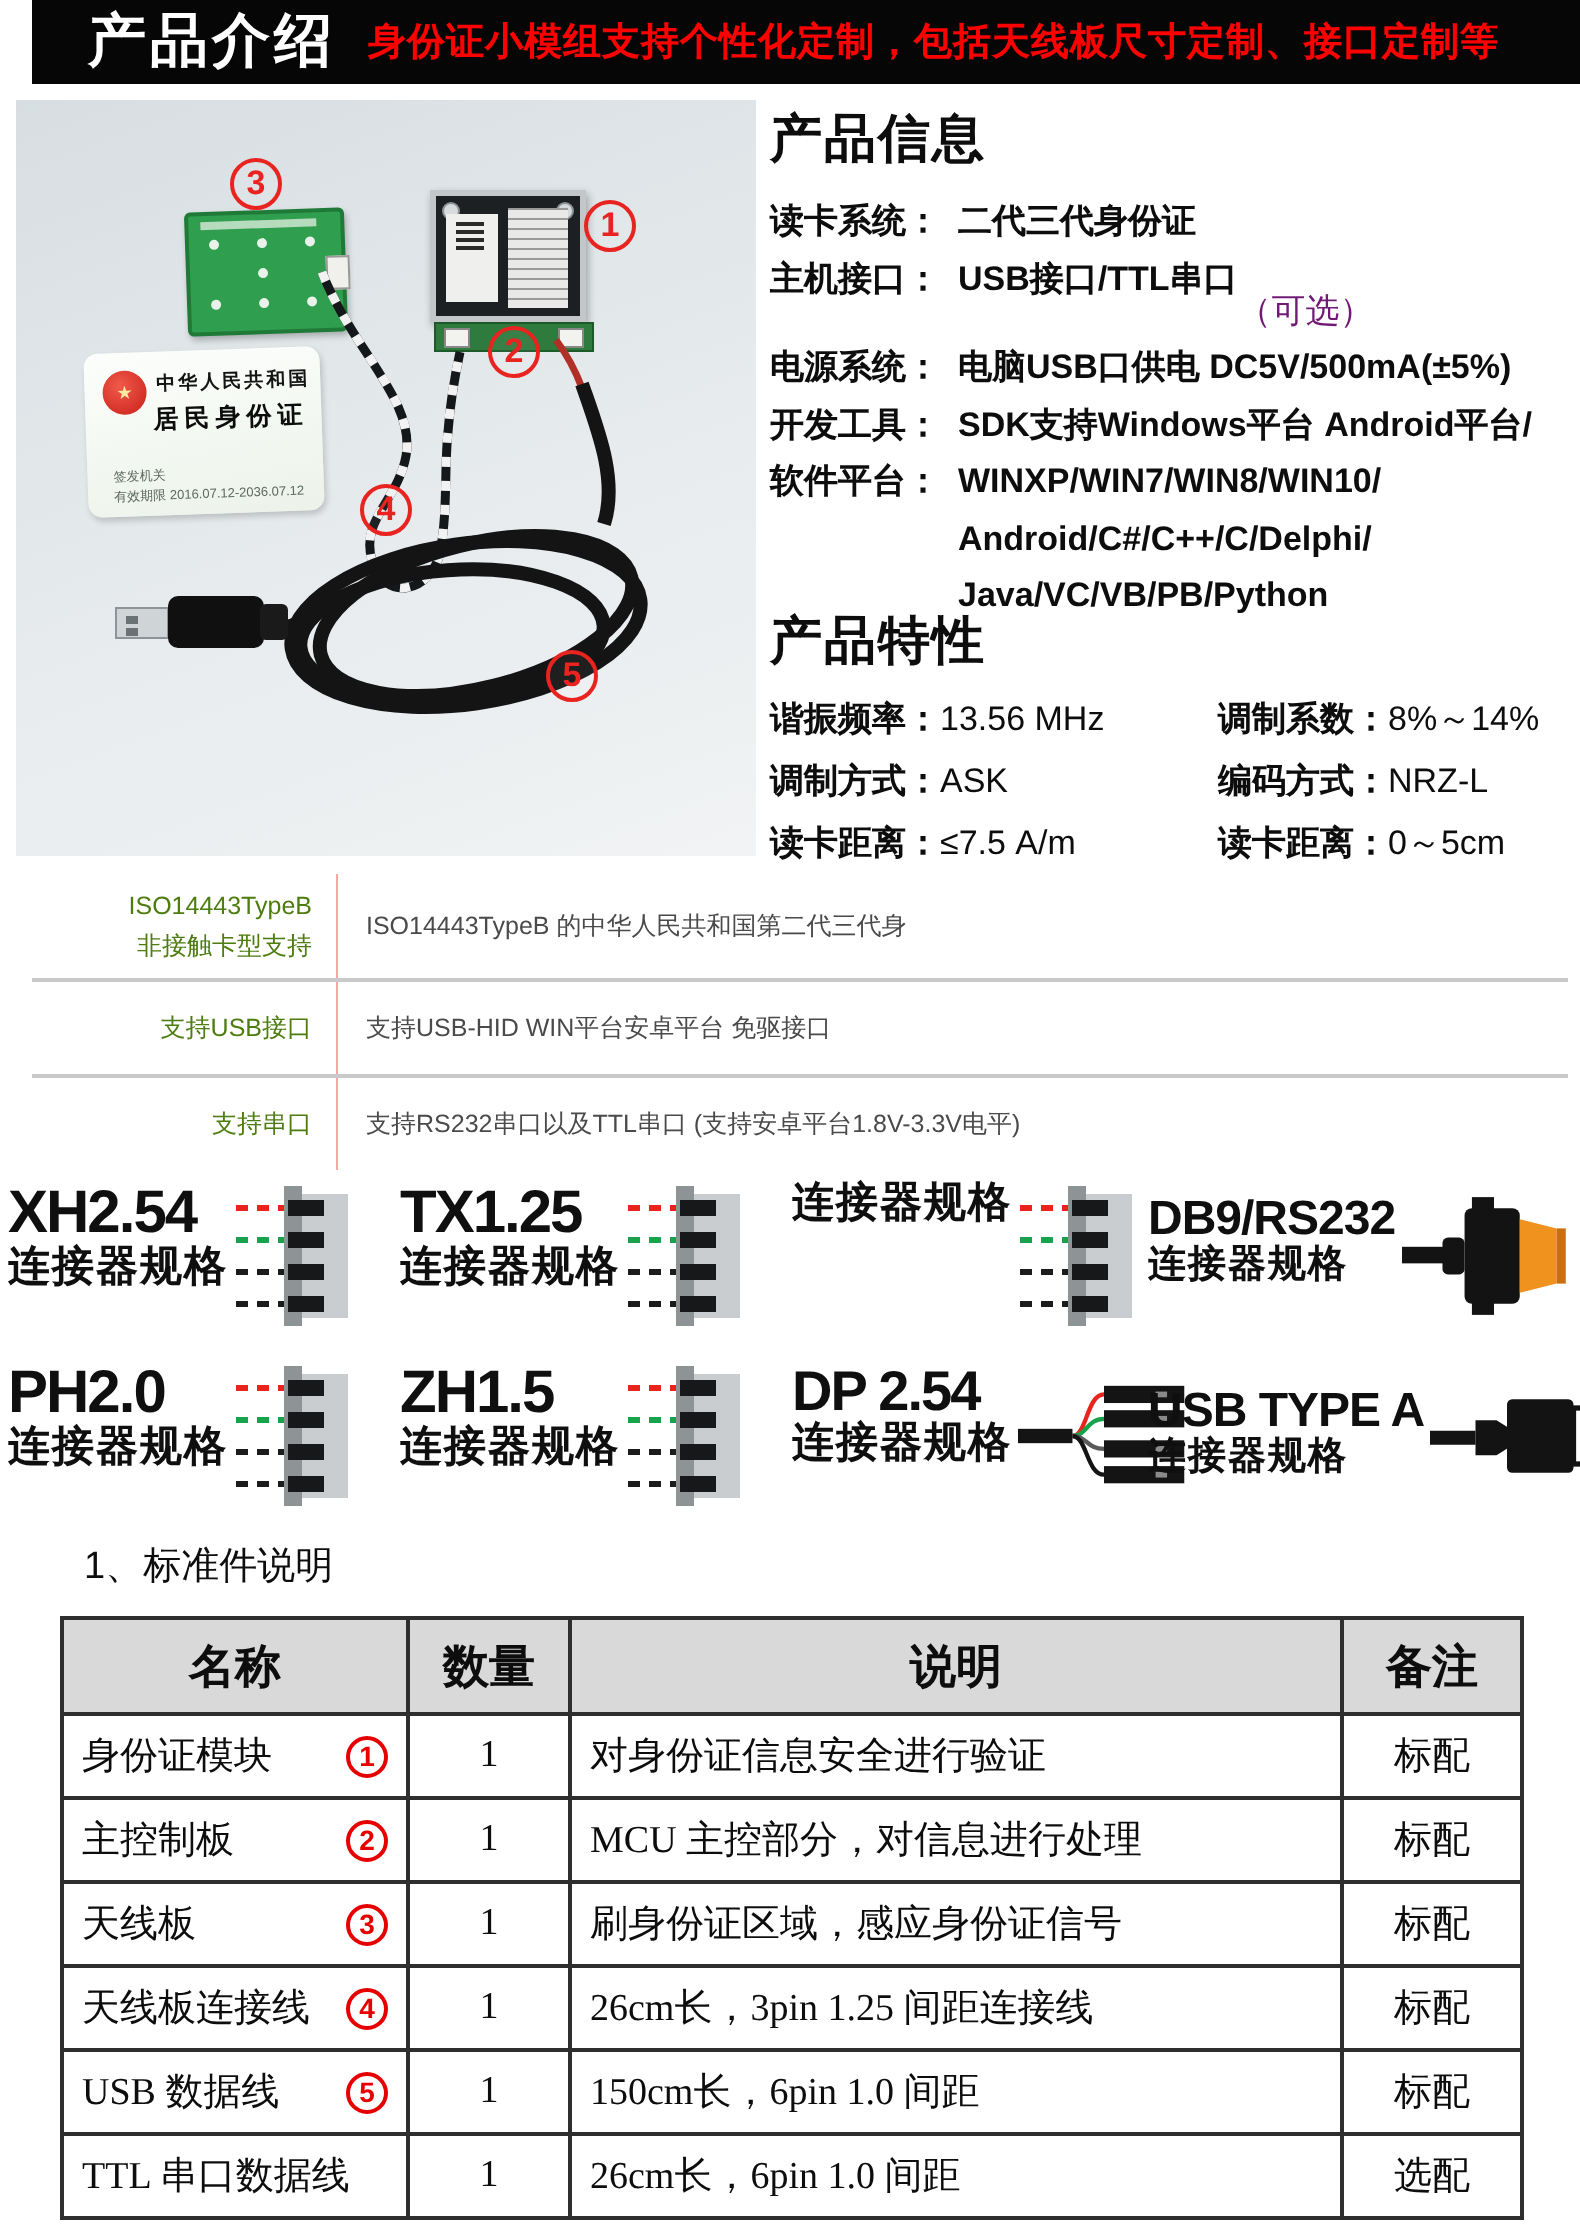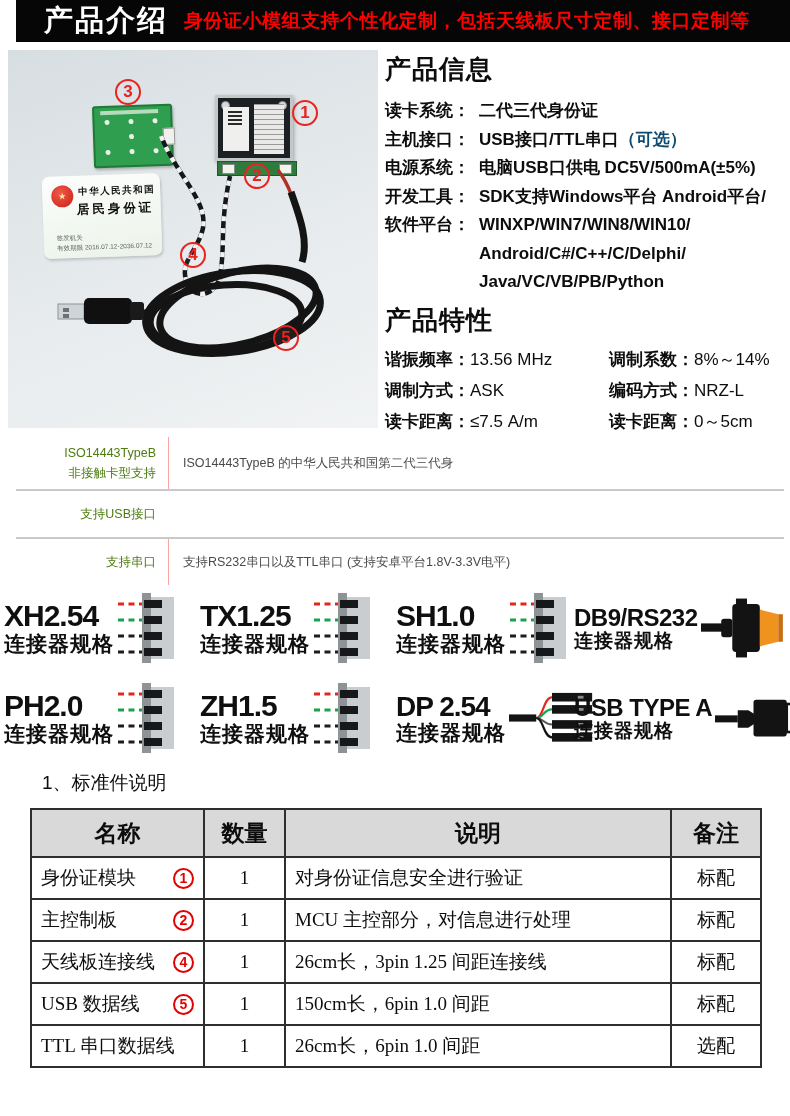--- a/index.html
+++ b/index.html
@@ -47,21 +47,21 @@
           color:#e82320;font-size:17px;font-weight:700;display:flex;align-items:center;justify-content:center;
           box-sizing:border-box;background:rgba(255,255,255,0.05);z-index:5;}
 
   
   .info{position:absolute;left:385px;top:52px;width:402px;}
   .sec-title{font-size:26px;font-weight:900;color:#0d0d0d;margin:0 0 10px 0;letter-spacing:1px;}
   .spec-line{display:flex;font-size:17px;line-height:28.5px;color:#0d0d0d;}
   .spec-label{flex:0 0 94px;font-weight:700;white-space:nowrap;}
   .spec-value{font-weight:600;white-space:nowrap;}
   .spec-cont{margin-left:94px;font-weight:600;font-size:17px;line-height:28.5px;color:#0d0d0d;white-space:nowrap;}
-  .red{color:#0c4a6e;font-weight:700;}
+  .red{color:#701a75;font-weight:400;margin-top:16px;}
 
   
   .features{position:absolute;left:385px;top:303px;width:402px;}
   .feat-grid{display:grid;grid-template-columns:224px auto;row-gap:8px;font-size:17px;color:#0d0d0d;}
   .feat-cell{white-space:nowrap;}
   .feat-label{font-weight:700;}
   .feat-value{font-weight:500;}
 
   
   .support{position:absolute;left:16px;top:437px;width:768px;}
@@ -69,21 +69,21 @@
   .sup-row.sep{border-bottom:2px solid #c9c9c9;}
   .sup-label{flex:0 0 152px;display:flex;align-items:center;justify-content:flex-end;text-align:right;
              padding-right:12px;color:#4d7c0f;font-size:12.5px;line-height:1.6;white-space:pre-line;box-sizing:border-box;}
   .sup-text{flex:1;display:flex;align-items:center;border-left:1px solid #fca5a5;padding-left:14px;
             color:#4a4a4a;font-size:12.5px;}
   .sup-row.r1{height:52px;}.sup-row.r2{height:46px;}.sup-row.r3{height:46px;}
 
   
   .connectors{position:absolute;left:4px;top:583px;width:786px;display:grid;
               grid-template-columns:196px 196px 178px 1fr;grid-auto-rows:90px;align-items:center;}
-  .conn-cell{display:flex;align-items:center;gap:3px;}
+  .conn-cell{display:flex;gap:3px;}
   .conn-text{display:flex;flex-direction:column;line-height:1.08;}
   .conn-name{font-size:30px;font-weight:900;letter-spacing:-1px;color:#0f0f0f;white-space:nowrap;}
   .conn-name.sm{font-size:24px;letter-spacing:-0.5px;}
   .conn-sub{font-size:21px;font-weight:800;color:#0f0f0f;letter-spacing:1px;white-space:nowrap;}
   .conn-sub.sm{font-size:19px;}
   svg.cicon{flex:0 0 auto;}
 
   
   .heading{position:absolute;left:42px;top:770px;font-size:19px;color:#0d0d0d;font-weight:500;}
   .parts{position:absolute;left:30px;top:808px;width:730px;border-collapse:collapse;table-layout:fixed;}
@@ -208,20 +208,21 @@
   </div>
 
   <div class="support">
     <div class="sup-row r1 sep">
       <div class="sup-label">ISO14443TypeB
 非接触卡型支持</div>
       <div class="sup-text">ISO14443TypeB 的中华人民共和国第二代三代身</div>
     </div>
     <div class="sup-row r2 sep">
       <div class="sup-label">支持USB接口</div>
+      <div class="sup-text">支持USB-HID WIN平台安卓平台 免驱接口</div>
     </div>
     <div class="sup-row r3">
       <div class="sup-label">支持串口</div>
       <div class="sup-text">支持RS232串口以及TTL串口 (支持安卓平台1.8V-3.3V电平)</div>
     </div>
   </div>
 
   <div class="connectors">
 
     <div class="conn-cell">
@@ -261,21 +262,20 @@
           <rect x="33" y="6" width="23" height="62" fill="#c9cdd0"></rect>
         <rect x="26" y="9" width="18" height="8" fill="#17181a"></rect>
           <rect x="26" y="25" width="18" height="8" fill="#17181a"></rect>
         <rect x="26" y="41" width="18" height="8" fill="#17181a"></rect>
           <rect x="26" y="57" width="18" height="8" fill="#17181a"></rect>
       </svg>
     </div>
 
     <div class="conn-cell">
       <div class="conn-text">
-        <div class="conn-name">SH1.0</div>
         <div class="conn-sub">连接器规格</div>
       </div>
       <svg class="cicon" width="60" height="74" viewBox="0 0 58 74">
         <g stroke-width="3" stroke-dasharray="6 4.5" fill="none">
           <line x1="0" y1="13" x2="26" y2="13" stroke="#e8251c"></line>
             <line x1="0" y1="29" x2="26" y2="29" stroke="#18a24b"></line>
           <line x1="0" y1="45" x2="26" y2="45" stroke="#1c1c1c"></line>
             <line x1="0" y1="61" x2="26" y2="61" stroke="#1c1c1c"></line>
         </g>
         <rect x="24" y="2" width="9" height="70" fill="#8e9396"></rect>
@@ -423,20 +423,31 @@
               <span class="badge">2</span>
             </div>
           </td>
       <td class="center">1</td>
       <td>MCU 主控部分，对信息进行处理</td>
       <td class="center">标配</td>
     </tr>
     <tr>
       <td>
             <div class="name-wrap">
+              <span>天线板</span>
+              <span class="badge">3</span>
+            </div>
+          </td>
+      <td class="center">1</td>
+      <td>刷身份证区域，感应身份证信号</td>
+      <td class="center">标配</td>
+    </tr>
+    <tr>
+      <td>
+            <div class="name-wrap">
               <span>天线板连接线</span>
               <span class="badge">4</span>
             </div>
           </td>
       <td class="center">1</td>
       <td>26cm长，3pin 1.25 间距连接线</td>
       <td class="center">标配</td>
     </tr>
     <tr>
       <td>

